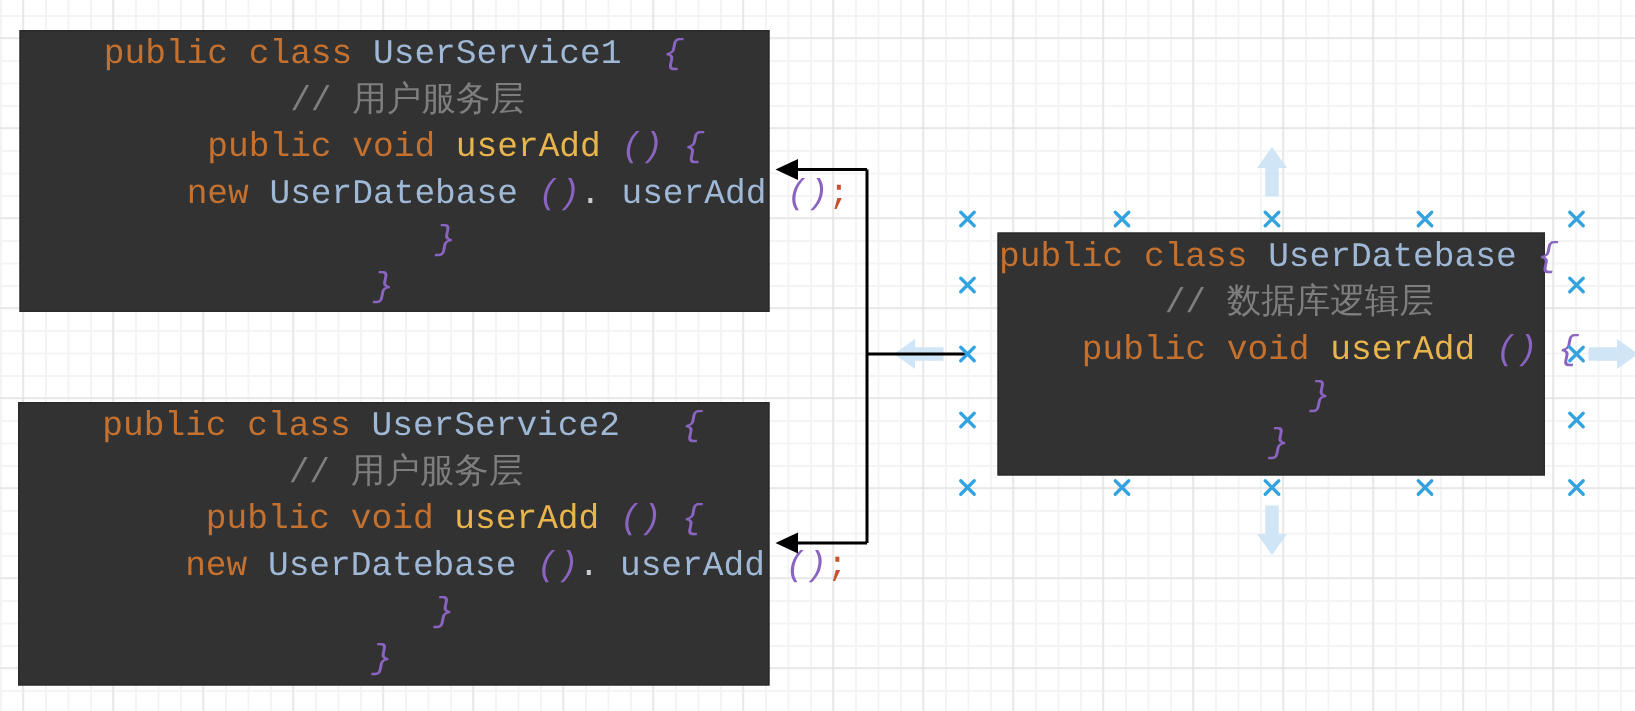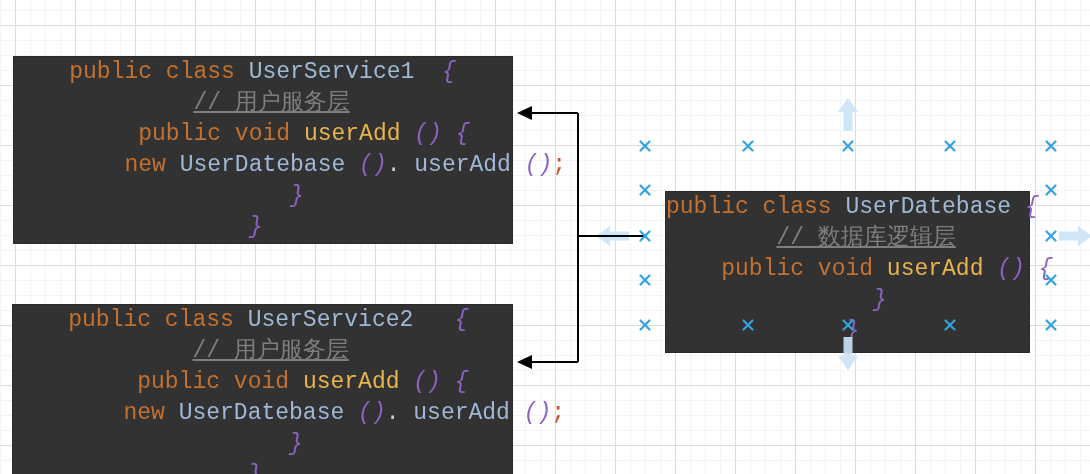--- a/index.html
+++ b/index.html
@@ -21,28 +21,27 @@
     position:absolute;
     box-sizing:border-box;
     background:var(--box-bg);
     border:1px solid var(--box-border);
     color:var(--plain);
     font-size:23px;
     line-height:31px;
     white-space:pre;
     overflow:visible;
     z-index:2;
-    margin-top:36px;
   }
   .codeline{height:31px;}
   .tok-keyword{color:var(--kw);}
   .tok-classname{color:var(--cls);}
   .tok-method{color:var(--mth);}
   .tok-punct{color:var(--pct);font-style:italic;}
-  .tok-comment{color:var(--cmt);text-decoration:underline;}
+  .tok-comment{color:var(--cmt);}
   .tok-semicolon{color:var(--semi);}
   .tok-plain{color:var(--plain);}
   svg.overlay{position:absolute;left:0;top:0;z-index:3;}
 </style>
 </head>
 <body>
 
 <div class="canvas" id="canvas">
   <svg class="overlay" id="overlay" width="1090" height="474">
       <polygon points="848,98 858,112 852.5,112 852.5,131 843.5,131 843.5,112 838,112" fill="#cbe2f4" fill-opacity="0.9"></polygon>

